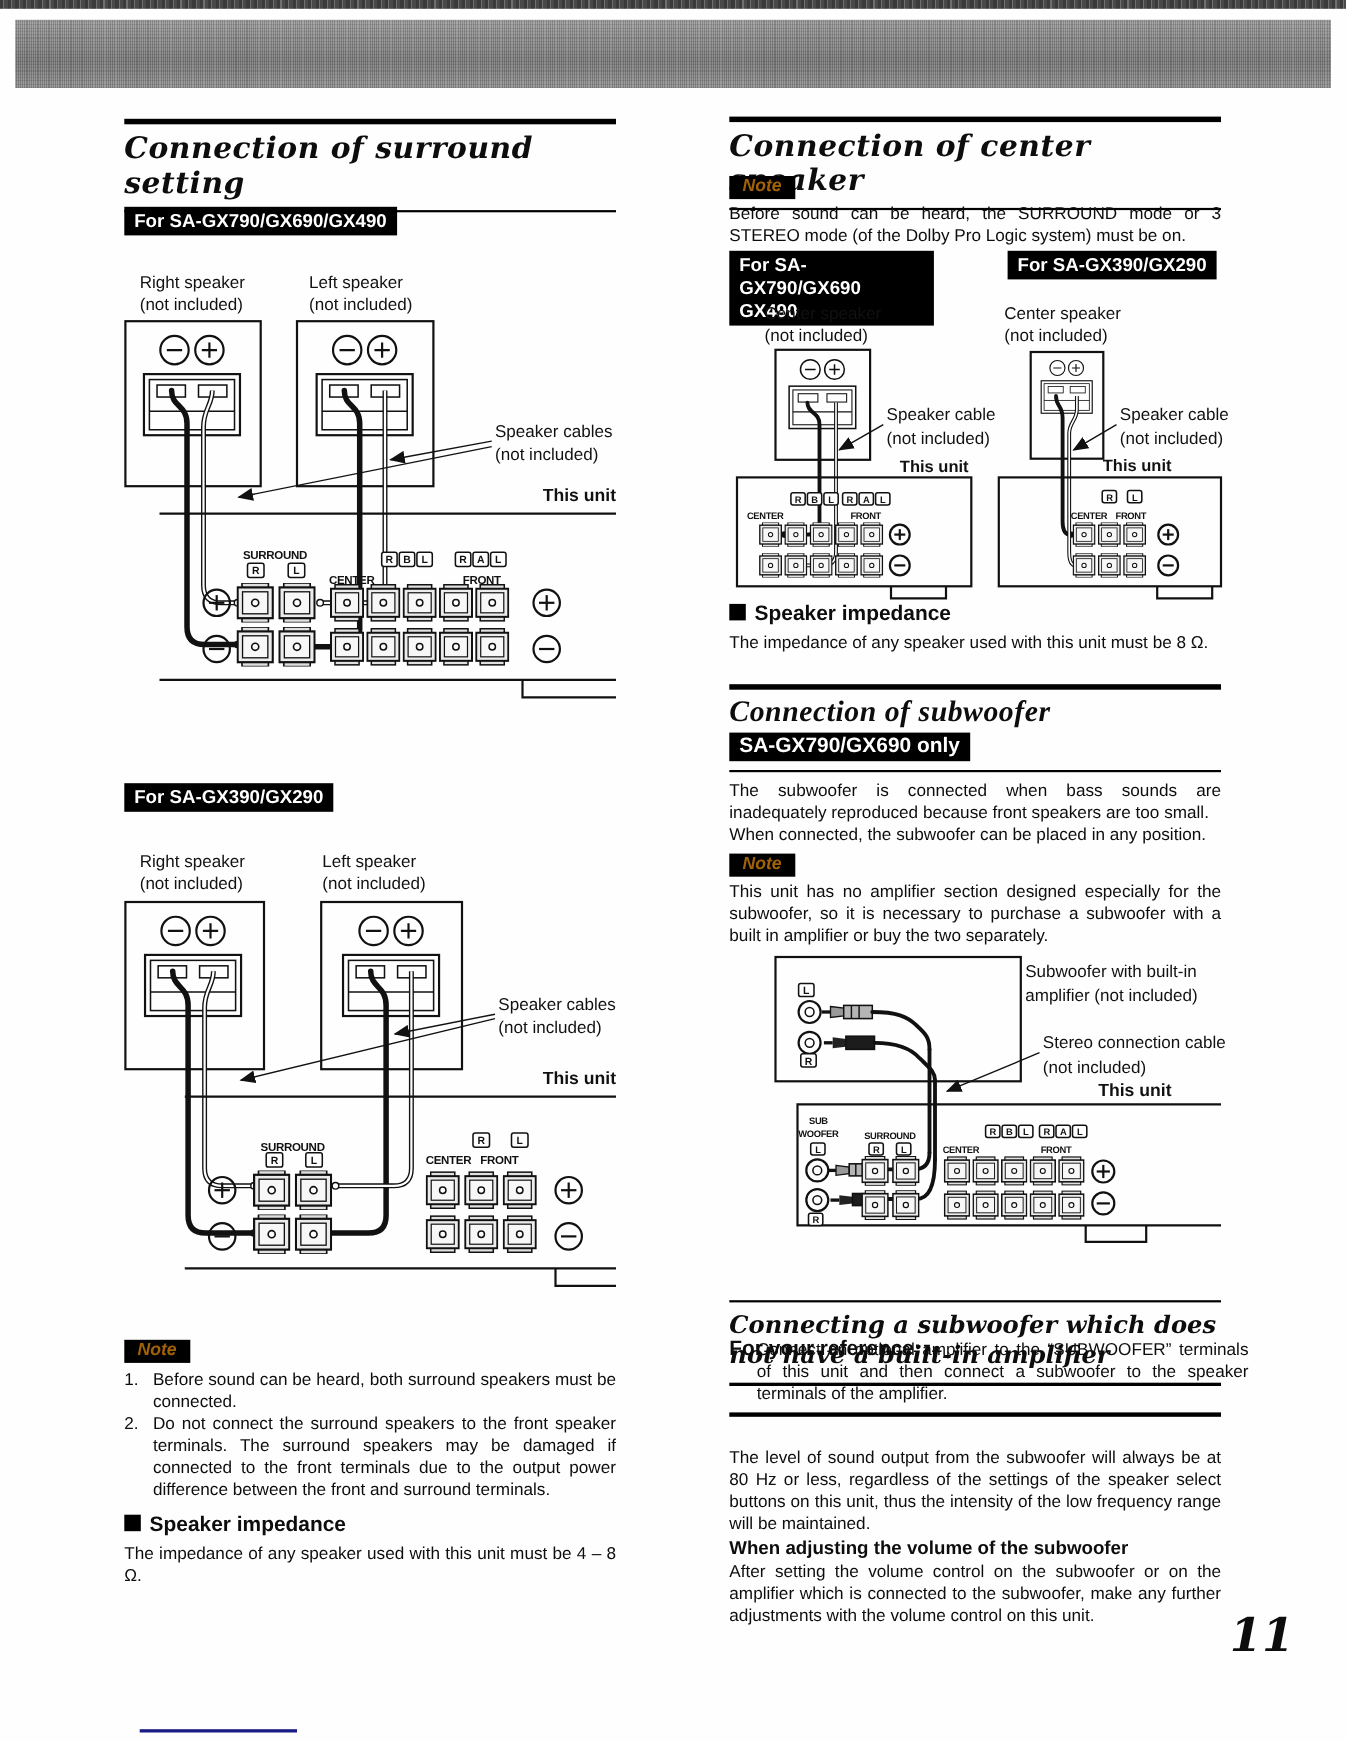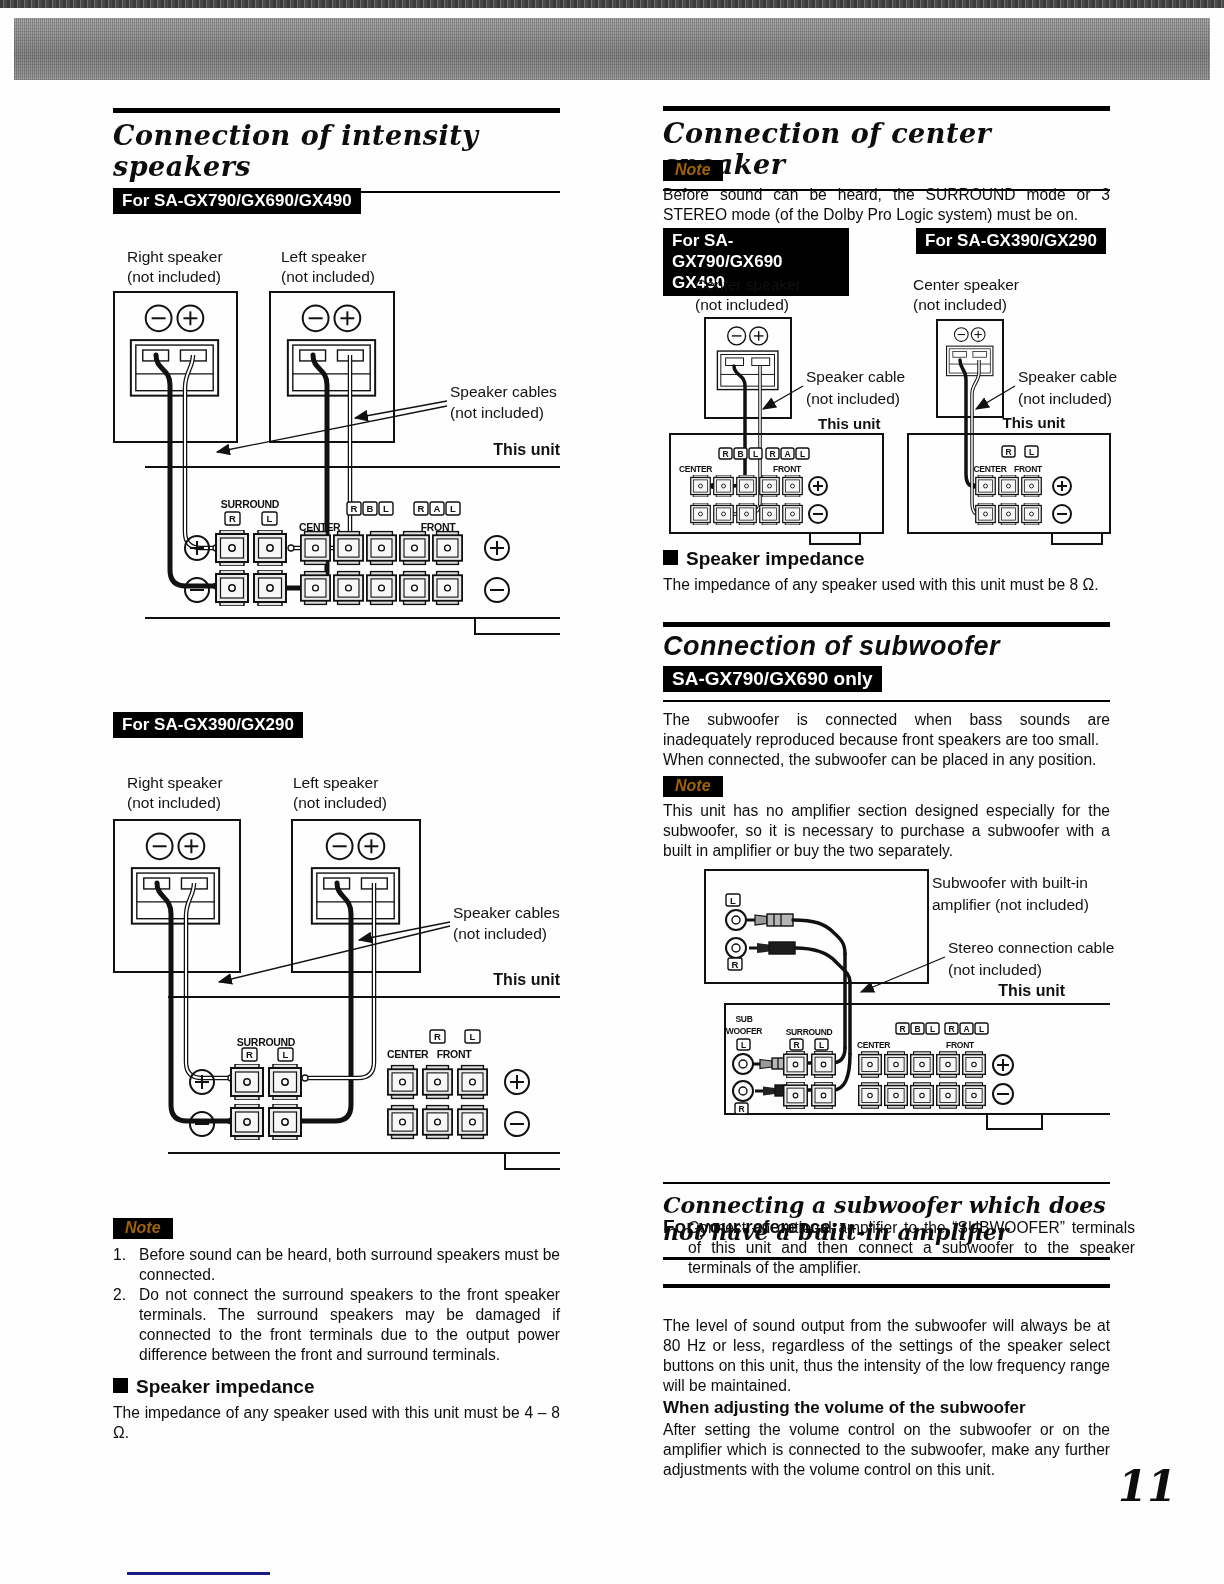--- a/index.html
+++ b/index.html
@@ -55,21 +55,21 @@
   .bdg{fill:#fff;stroke:#111;stroke-width:1.4;}
 </style>
 </head>
 <body>
 
 <div class="page">
   <div class="topstrip"></div>
   <div class="banner"></div>
 
   <div class="col col-left">
-    <div class="abs sec-title" style="top:108px;">Connection of intensity speakers</div>
+    <div class="abs sec-title" style="top:108px;">Connection of surround setting</div>
     <div class="abs" style="top:188px;">
       <span class="badge">For SA-GX790/GX690/GX490</span>
     </div>
 
     <svg class="abs" style="top:240px;" width="447" height="402" viewBox="0 0 447 402">
       <defs>
         <symbol id="spkface" viewBox="0 0 125 110">
           <circle cx="46" cy="20" r="13" class="ln"></circle>
             <line x1="39" y1="20" x2="53" y2="20" class="ln"></line>
           <circle cx="78" cy="20" r="13" class="ln"></circle>
@@ -373,21 +373,21 @@
         </g>
       </g>
     </svg>
 
     <div class="abs" style="top:548px;">
       <div class="imp-title"><span class="sq"></span><span>Speaker impedance</span></div>
       <div class="body-text" style="margin-top:5px;">The impedance of any speaker used with this unit must be 8 Ω.</div>
     </div>
 
     <div class="abs rule4" style="top:622px;height:5px;"></div>
-    <div class="abs" style="top:631px;font-family:Liberation Sans, sans-serif;font-style:italic;font-weight:bold;font-size:27px;letter-spacing:.5px;">Connection of subwoofer</div>
+    <div class="abs" style="top:631px;font-family:Liberation Serif, serif;font-style:italic;font-weight:bold;font-size:27px;letter-spacing:.5px;">Connection of subwoofer</div>
     <div class="abs" style="top:666px;">
       <span class="badge" style="font-size:19px;">SA-GX790/GX690 only</span>
     </div>
     <div class="abs rule2" style="top:700px;"></div>
     <div class="abs body-text" style="top:750px;">When connected, the subwoofer can be placed in any position.</div>
     <div class="abs body-text" style="top:710px;">The subwoofer is connected when bass sounds are inadequately reproduced because front speakers are too small.</div>
     <div class="abs" style="top:776px;">
       <span class="notetag">Note</span>
       <div class="body-text" style="margin-top:4px;">This unit has no amplifier section designed especially for the subwoofer, so it is necessary to purchase a subwoofer with a built in amplifier or buy the two separately.</div>
     </div>

